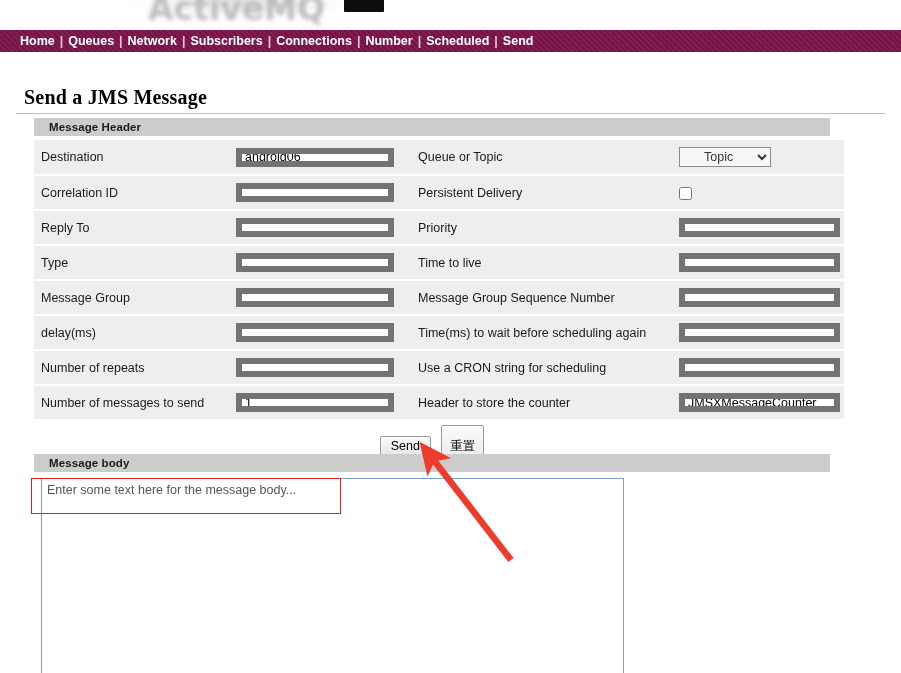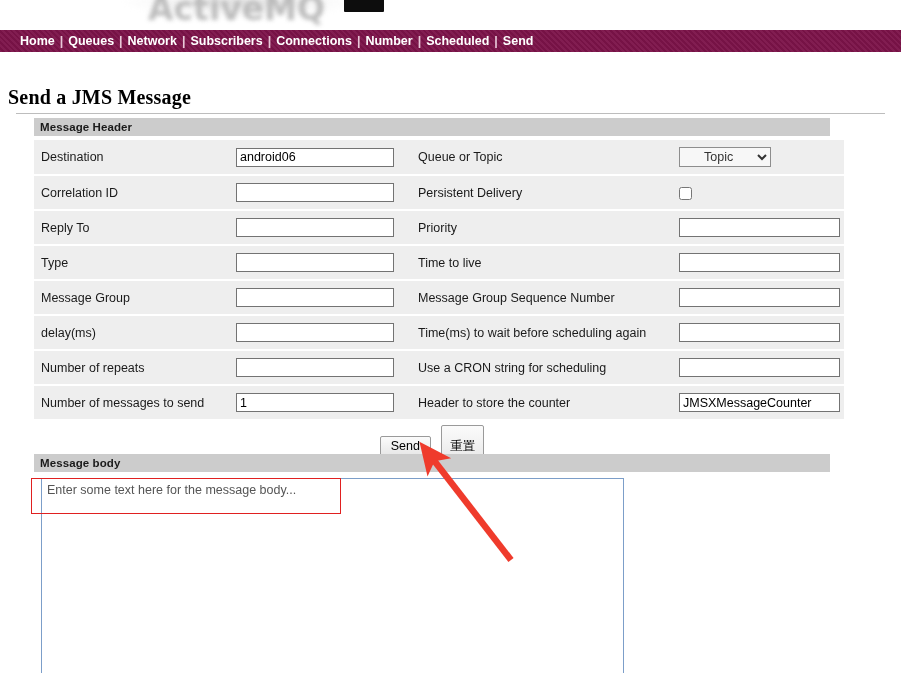--- a/index.html
+++ b/index.html
@@ -87,21 +87,21 @@
   .navbar .sep {
     color: #e8c8d8;
     font-size: 12.5px;
     font-weight: bold;
     padding: 0 5px;
   }
 
   
   .page-title {
     position: absolute;
-    left: 8px;
+    left: 24px;
     top: 86px;
     font-family: "Liberation Serif", serif;
     font-weight: bold;
     font-size: 20px;
     color: #000000;
     letter-spacing: .2px;
     text-align: center;
   }
   .title-rule {
     position: absolute;
@@ -118,21 +118,21 @@
     background: #cccccc;
     height: 18px;
     box-sizing: border-box;
     display: flex;
     align-items: center;
   }
   .section-bar span {
     font-size: 11.5px;
     font-weight: bold;
     color: #1a1a1a;
-    padding-left: 6px;
+    padding-left: 15px;
     letter-spacing: .1px;
   }
   #bar-header { left: 34px; top: 118px; width: 796px; }
   #bar-body   { left: 34px; top: 454px; width: 796px; }
 
   
   .form-table {
     position: absolute;
     left: 34px;
     top: 140px;
@@ -154,21 +154,21 @@
 
   .col-l-lbl { width: 195px; }
   .col-l-fld { width: 175px; }
   .col-r-lbl { width: 261px; }
   .col-r-fld { width: 165px; }
 
   input.txt {
     width: 158px;
     height: 19px;
     box-sizing: border-box;
-    border: 1px solid #737373;
+    border: 6px solid #737373;
     background: #ffffff;
     font-family: "Liberation Sans", sans-serif;
     font-size: 12.5px;
     color: #000000;
     padding: 1px 3px;
     outline: none;
   }
   input.txt.wide { width: 161px; }
 
   select.sel {

